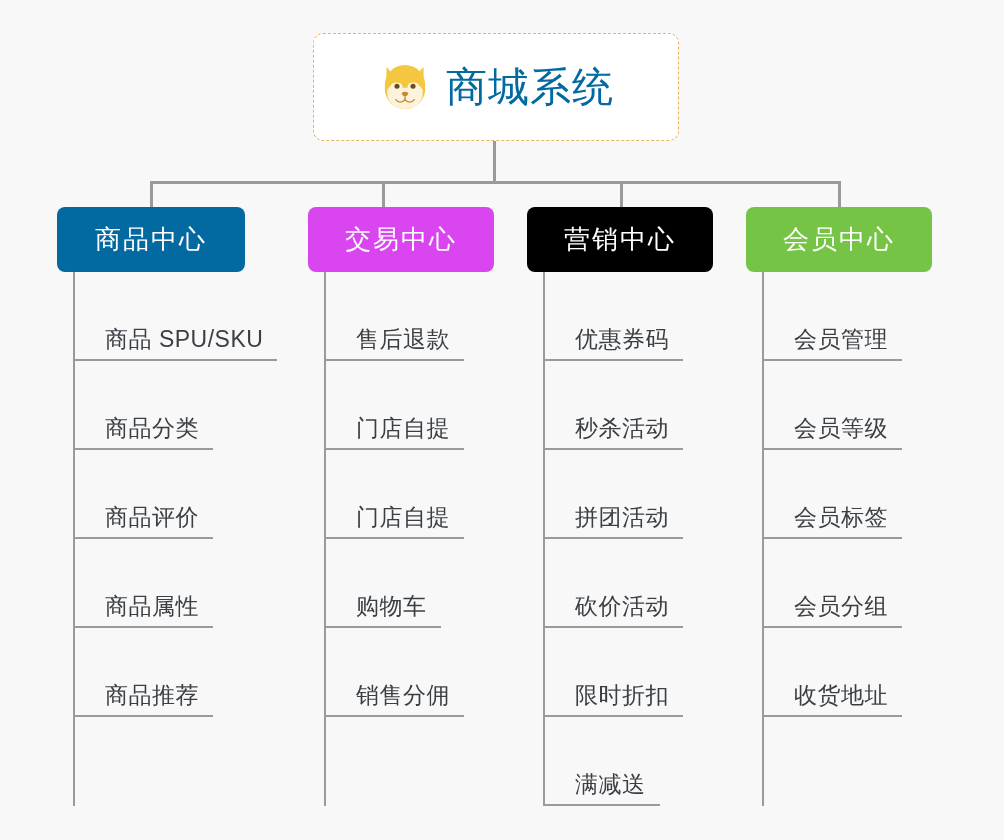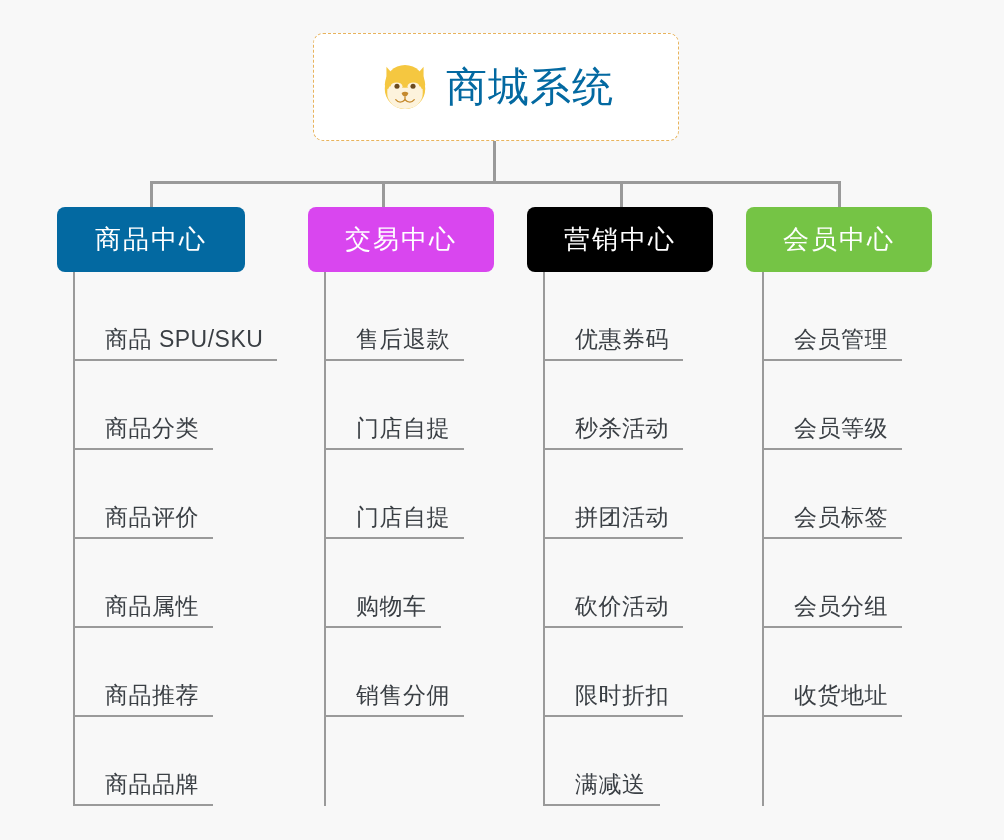--- a/index.html
+++ b/index.html
@@ -164,23 +164,20 @@
         </div>
       <div class="leaf-item">
           <span class="leaf-label">商品评价</span>
         </div>
       <div class="leaf-item">
           <span class="leaf-label">商品属性</span>
         </div>
       <div class="leaf-item">
           <span class="leaf-label">商品推荐</span>
         </div>
-      <div class="leaf-item">
-          <span class="leaf-label">商品品牌</span>
-        </div>
     </div>
   </div>
 
   <div class="branch" style="left:308px;width:186px">
     <div class="branch-header" style="background:#d946ef;width:186px">交易中心</div>
     <div class="branch-trunk" style="height:534px"></div>
     <div class="leaf-list">
       <div class="leaf-item">
           <span class="leaf-label">售后退款</span>
         </div>

